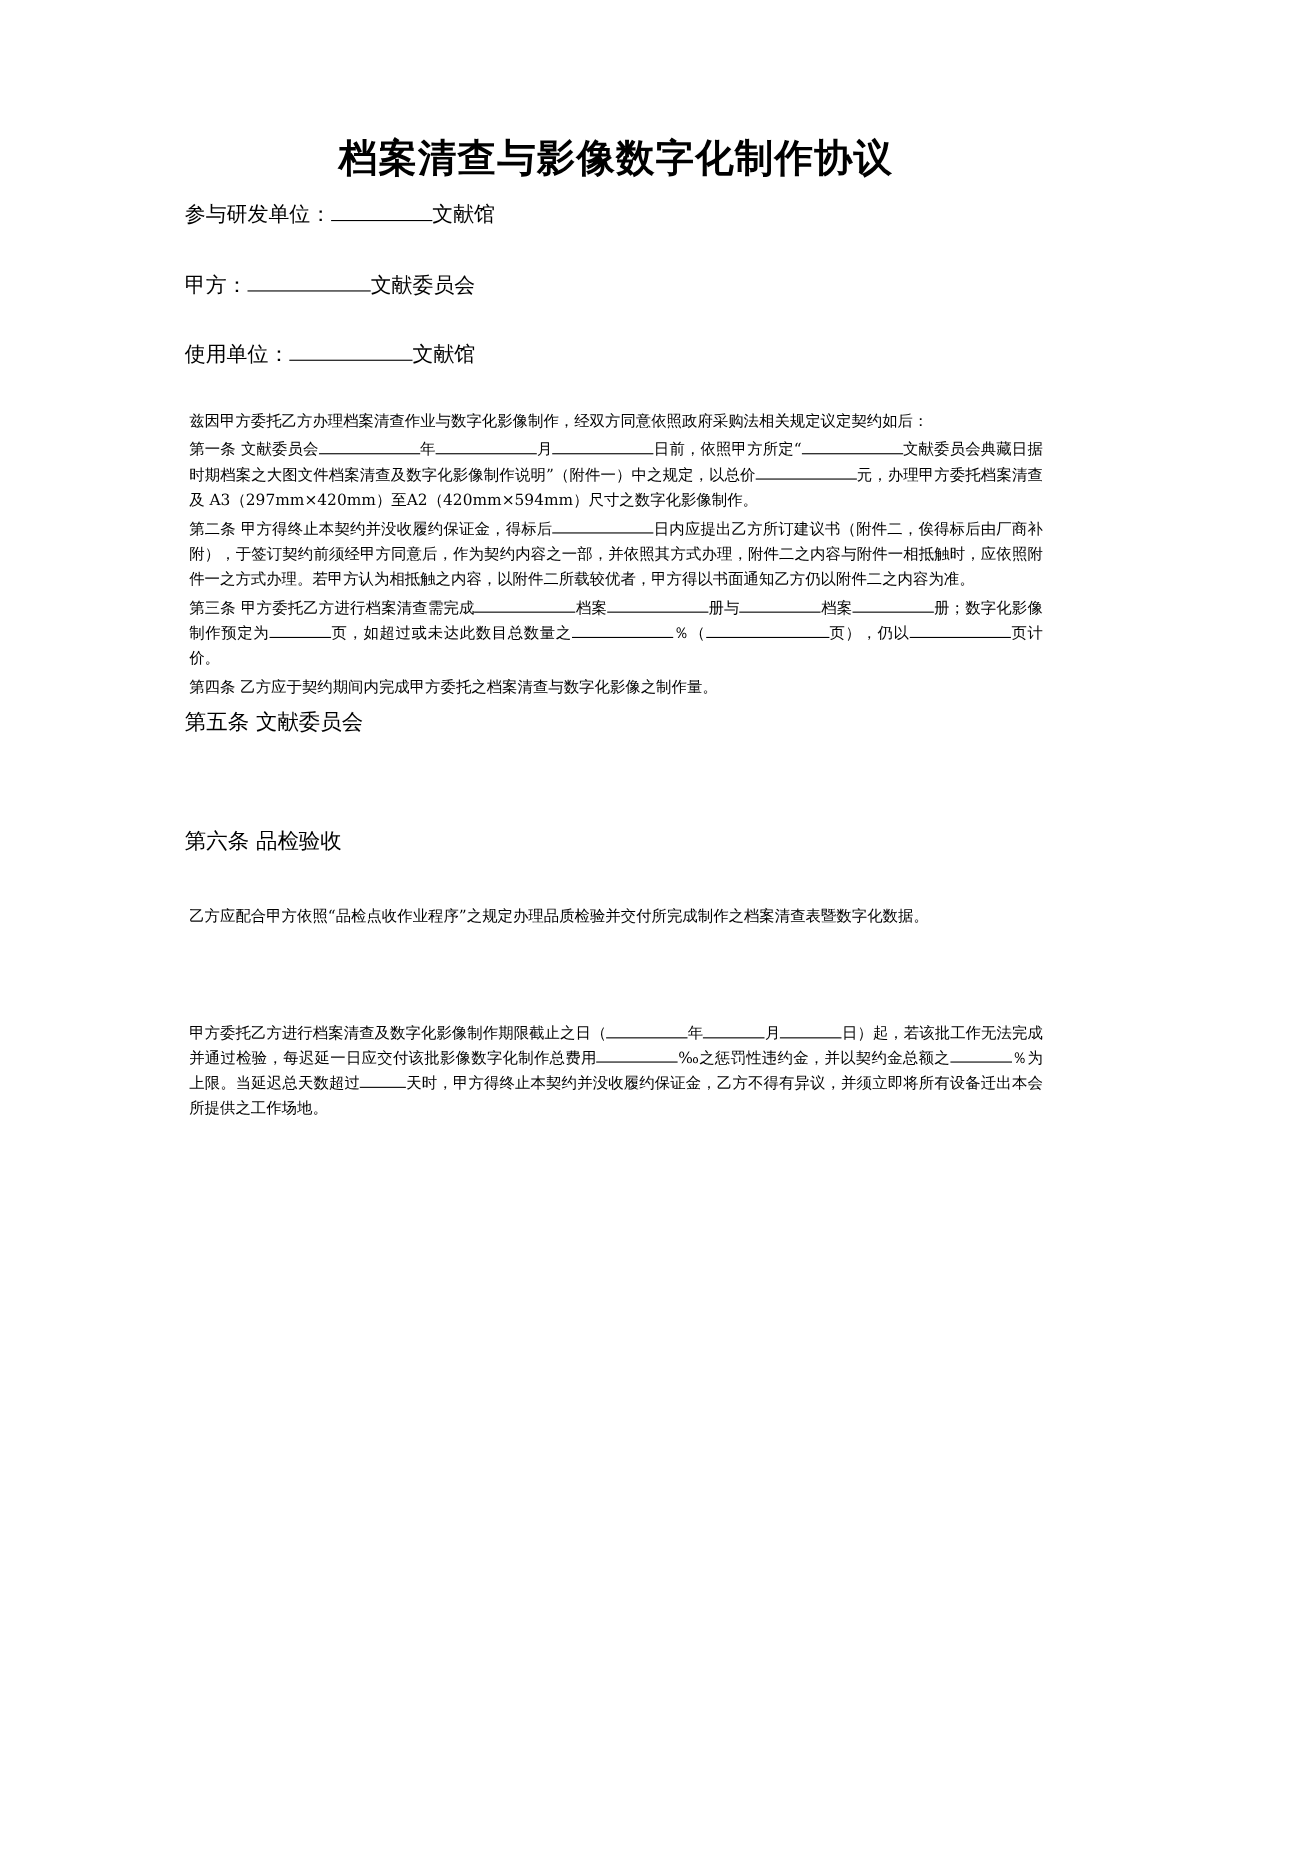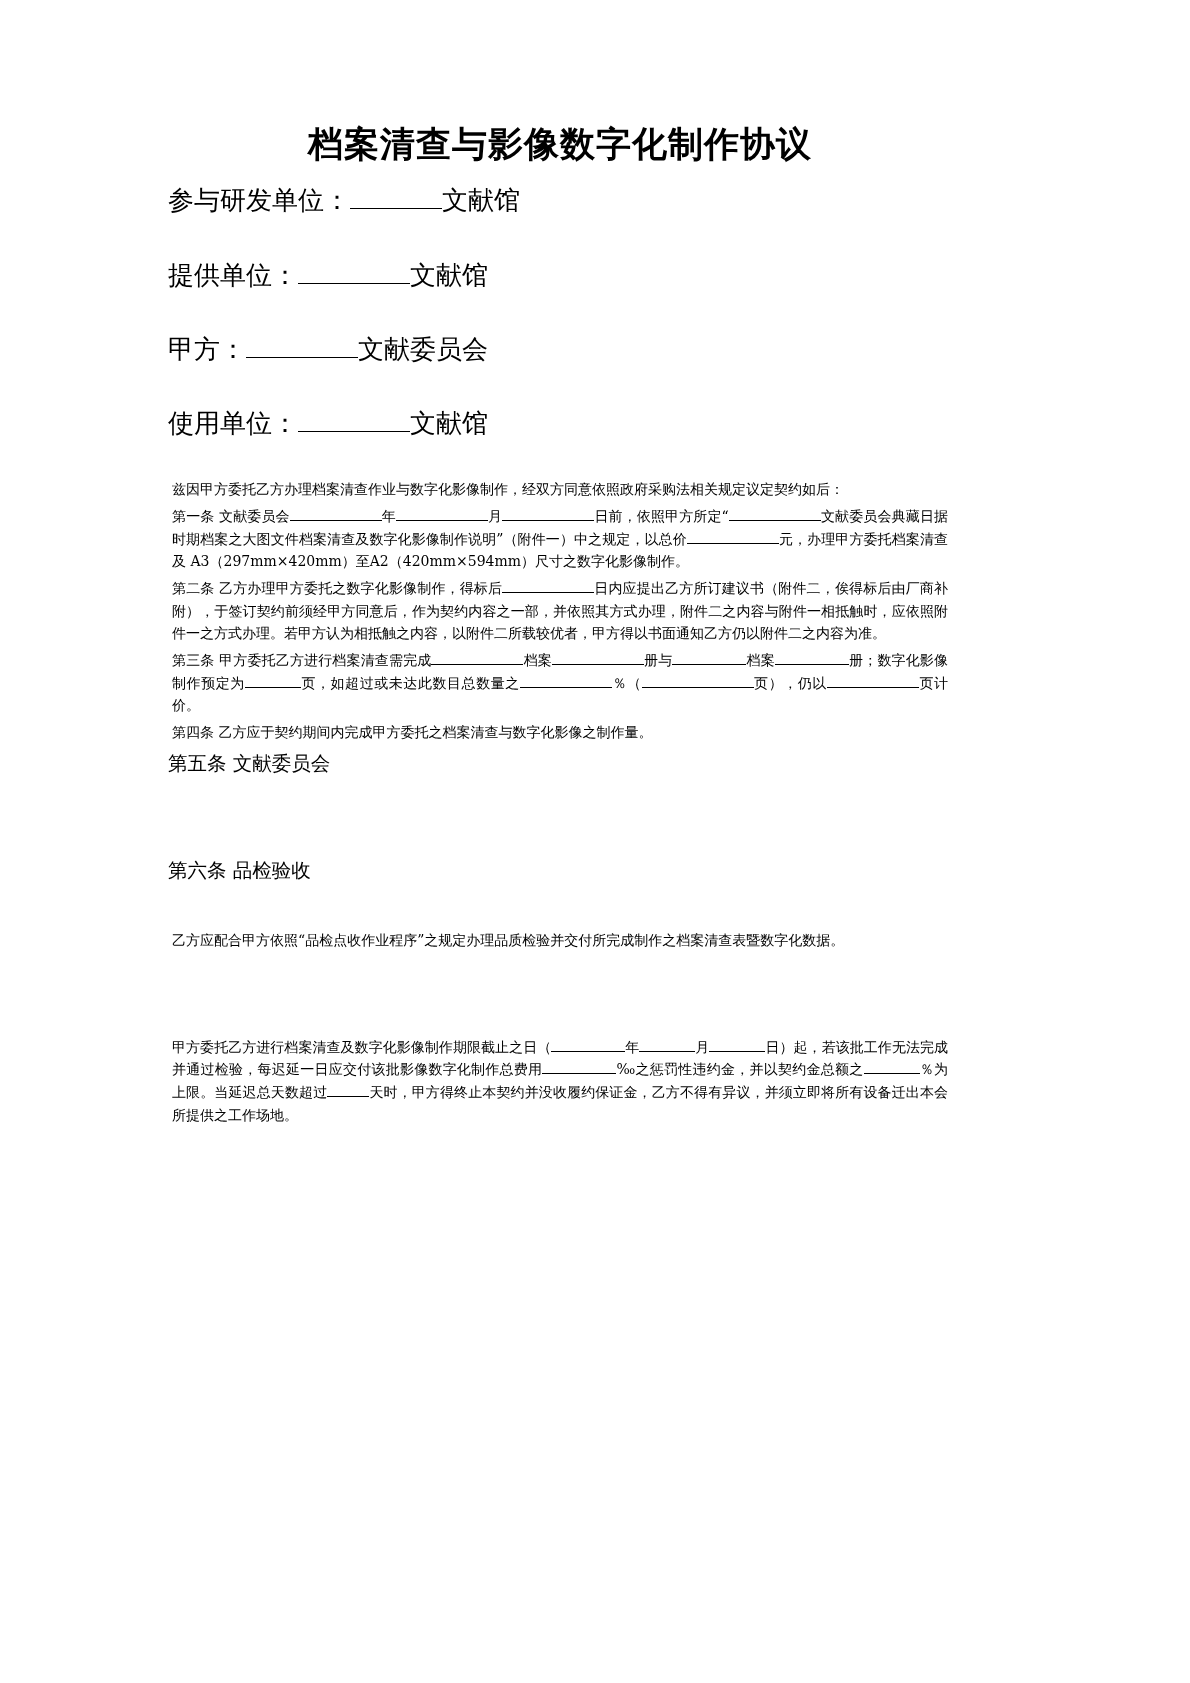--- a/index.html
+++ b/index.html
@@ -31,25 +31,24 @@
   .doc-title {
     font-size: 35px;
     font-weight: bold;
     text-align: center;
     letter-spacing: 1px;
     line-height: 1.35;
     margin: 0 0 14px 0;
     font-family: "DejaVu Serif", "Liberation Serif", serif;
   }
   .field-line {
-    font-size: 26px;
+    font-size: 19px;
     line-height: 1.55;
     margin: 0 0 34px 0;
     white-space: nowrap;
-    font-family: Liberation Serif, serif;
   }
   .para {
     font-size: 14px;
     line-height: 1.62;
     margin: 4px;
     text-align: justify;
     text-justify: inter-ideograph;
     text-align-last: left;
   }
   .blank {
@@ -74,32 +73,31 @@
 </head>
 <body>
 
 <div class="page">
   <div class="content">
 
     <h1 class="doc-title">档案清查与影像数字化制作协议</h1>
 
     <p class="field-line"><span>参与研发单位：</span><span class="blank b-lg"></span><span>文献馆</span></p>
 
-    <p class="field-line"><span>提供单位：</span><span class="blank b-xl"></span><span>文献馆</span></p>
 
     <p class="field-line"><span>甲方：</span><span class="blank b-xl"></span><span>文献委员会</span></p>
 
     <p class="field-line"><span>使用单位：</span><span class="blank b-xl"></span><span>文献馆</span></p>
 
 
     <p class="para">兹因甲方委托乙方办理档案清查作业与数字化影像制作，经双方同意依照政府采购法相关规定议定契约如后：</p>
 
     <p class="para"><span>第一条 文献委员会</span><span class="blank b-lg"></span><span>年</span><span class="blank b-lg"></span><span>月</span><span class="blank b-lg"></span><span>日前，依照甲方所定“</span><span class="blank b-lg"></span><span>文献委员会典藏日据时期档案之大图文件档案清查及数字化影像制作说明”（附件一）中之规定，以总价</span><span class="blank b-lg"></span><span>元，办理甲方委托档案清查及 A3（297mm×420mm）至A2（420mm×594mm）尺寸之数字化影像制作。</span></p>
 
-    <p class="para"><span>第二条 乙方办理甲方委托之数字化影像制作，得标后</span><span class="blank b-lg"></span><span>日内应提出乙方所订建议书（附件二，俟得标后由厂商补附），于签订契约前须经甲方同意后，作为契约内容之一部，并依照其方式办理，附件二之内容与附件一相抵触时，应依照附件一之方式办理。若甲方认为相抵触之内容，以附件二所载较优者，甲方得以书面通知乙方仍以附件二之内容为准。</span></p>
+    <p class="para"><span>第二条 甲方得终止本契约并没收履约保证金，得标后</span><span class="blank b-lg"></span><span>日内应提出乙方所订建议书（附件二，俟得标后由厂商补附），于签订契约前须经甲方同意后，作为契约内容之一部，并依照其方式办理，附件二之内容与附件一相抵触时，应依照附件一之方式办理。若甲方认为相抵触之内容，以附件二所载较优者，甲方得以书面通知乙方仍以附件二之内容为准。</span></p>
 
     <p class="para"><span>第三条 甲方委托乙方进行档案清查需完成</span><span class="blank b-lg"></span><span>档案</span><span class="blank b-lg"></span><span>册与</span><span class="blank b-med"></span><span>档案</span><span class="blank b-med"></span><span>册；数字化影像制作预定为</span><span class="blank b-sm"></span><span>页，如超过或未达此数目总数量之</span><span class="blank b-lg"></span><span>％（</span><span class="blank b-xl"></span><span>页），仍以</span><span class="blank b-lg"></span><span>页计价。</span></p>
 
     <p class="para">第四条 乙方应于契约期间内完成甲方委托之档案清查与数字化影像之制作量。</p>
 
     <p class="heading-line">第五条 文献委员会</p>
     <div class="gap-md"></div>
 
     <div class="gap-md"></div>
 

